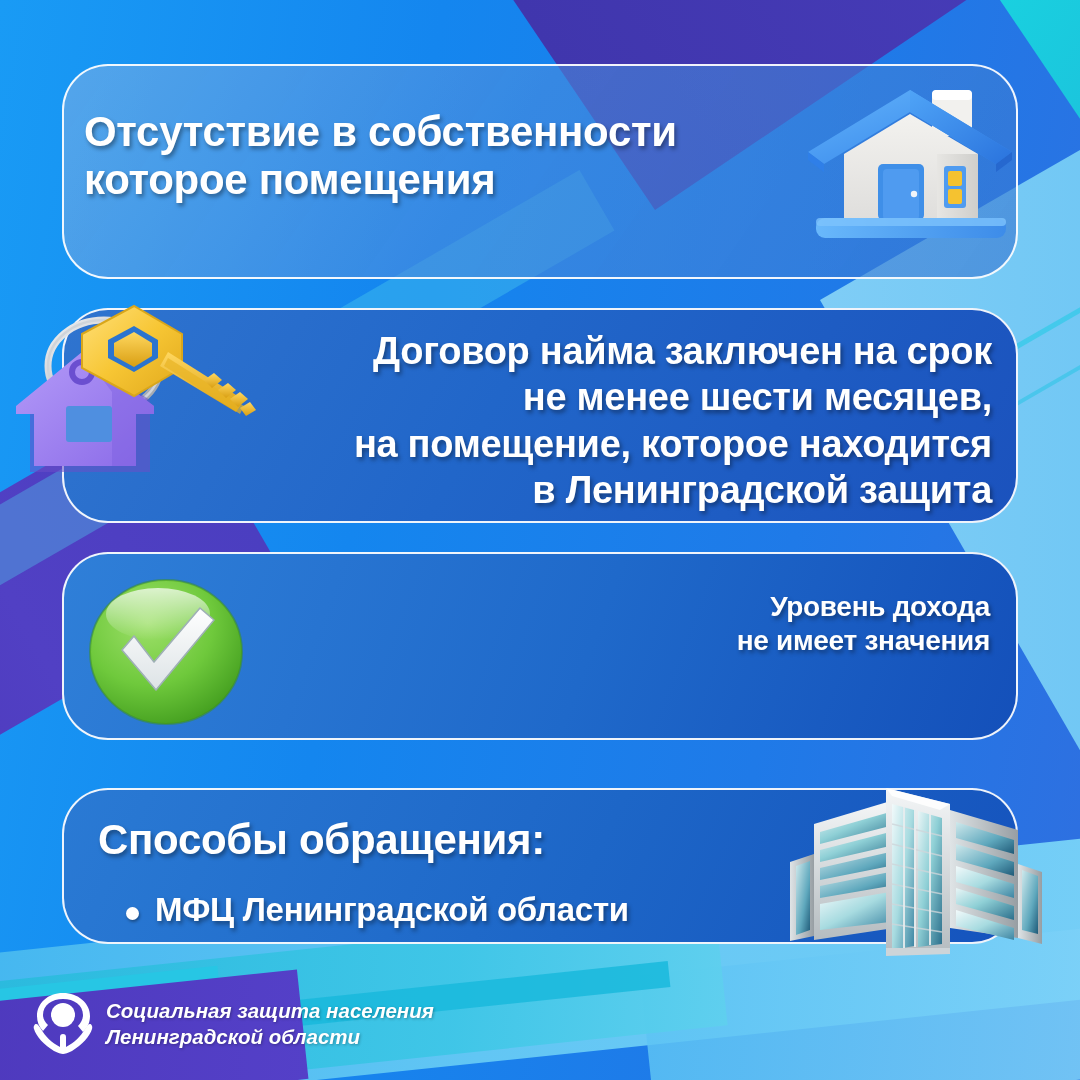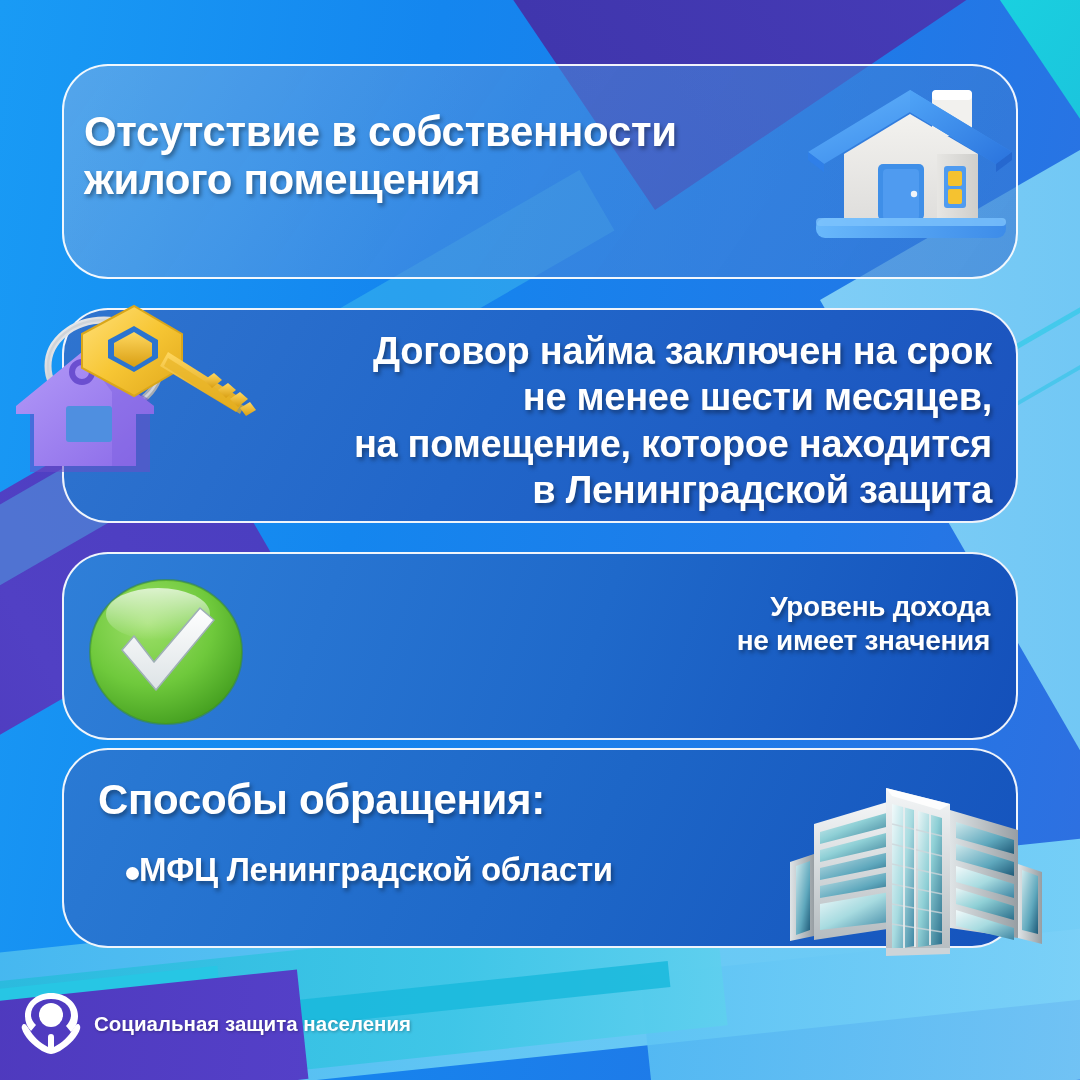--- a/index.html
+++ b/index.html
@@ -109,21 +109,21 @@
   }
   #card2 {
     left:62px; top:308px; width:956px; height:215px;
     background:linear-gradient(120deg,#2f74cf 0%,#2166c9 45%,#1b52bd 100%);
   }
   #card3 {
     left:62px; top:552px; width:956px; height:188px;
     background:linear-gradient(110deg,#2f7fd8 0%,#1f69ca 55%,#1450ba 100%);
   }
   #card4 {
-    left:62px; top:748px; width:956px; height:200px;
+    left:62px; top:788px; width:956px; height:156px;
     background:linear-gradient(115deg,#2a7ad4 0%,#1d66c7 55%,#1553bd 100%);
   }
 
   
   .ttl {
     color:#fff;
     font-weight:bold;
     letter-spacing:-0.3px;
     text-shadow:2px 3px 4px rgba(0,0,0,.38);
     line-height:1.14;
@@ -142,39 +142,39 @@
     position:absolute; right:26px; top:36px; width:720px;
     font-size:28px; text-align:right; line-height:1.22;
   }
   #c4-head {
     position:absolute; left:34px; top:26px; width:640px;
     font-size:42px; text-align:left;
   }
   #c4-bullet {
     position:absolute; left:62px; top:100px; width:700px;
     font-size:33px; text-align:left; line-height:1.2;
-    display:flex; align-items:flex-start; 
+    display:flex; align-items:flex-start; gap:16px;
   }
   .bullet-dot {
     width:13px; height:13px; border-radius:50%;
     background:#fff; margin-top:17px; flex:none;
     box-shadow:1px 2px 3px rgba(0,0,0,.35);
   }
 
   
   .icon-wrap { position:absolute; z-index:5; }
   #house-icon { left:792px; top:68px; width:236px; height:200px; }
   #key-icon   { left:4px;   top:296px; width:258px; height:214px; }
   #check-icon { left:78px;  top:570px; width:176px; height:160px; }
   #bldg-icon  { left:782px; top:778px; width:268px; height:184px; }
 
   
   #footer {
     position:absolute; left:0; bottom:0; width:1080px; height:112px;
-    z-index:6; display:flex; align-items:center; padding-left:20px;
+    z-index:6; display:flex; align-items:center; padding-left:32px;font-style:italic;
   }
   #footer-logo { width:62px; height:72px; flex:none; }
   #footer-text {
     margin-left:12px; color:#fff; font-weight:bold;
     font-size:20.5px; line-height:1.28;
     text-shadow:1px 1px 3px rgba(0,0,0,.3);
   }
 </style>
 </head>
 <body>
@@ -193,21 +193,21 @@
   <div class="fb fb1"></div>
   <div class="fb fb6"></div>
   <div class="fb fb2"></div>
   <div class="fb fb5"></div>
   <div class="fb fb4"></div>
   <div class="fb fb3"></div>
 </div>
 
 <div class="card" id="card1">
   <div class="ttl card-inner-text" id="c1-text">Отсутствие в собственности
-жилого помещения</div>
+которое помещения</div>
 </div>
 
 <div class="icon-wrap" id="house-icon">
   <svg viewBox="0 0 236 200" width="236" height="200">
     <defs>
       <linearGradient id="roofG" x1="0" y1="0" x2="1" y2="1">
         <stop offset="0" stop-color="#63b4fb"></stop>
           <stop offset="1" stop-color="#2f7fe8"></stop>
       </linearGradient>
       <linearGradient id="roofG2" x1="0" y1="0" x2="1" y2="1">
@@ -420,14 +420,15 @@
 </div>
 
 <div id="footer">
   <svg id="footer-logo" viewBox="0 0 62 72">
     <path d="M31 5 C16 5 5 15 5 28 C5 34 7 39 11 43 L16 37 C13 34 11 31 11 27 C11 17 20 11 31 11 C42 11 51 17 51 27 C51 31 49 35 46 38 L51 44 C56 39 58 34 58 28 C58 15 46 5 31 5 Z" fill="#ffffff"></path>
     <circle cx="31" cy="27" r="12" fill="#ffffff"></circle>
     <path d="M4 36 C3 36 1 38 2 41 C4 48 12 57 22 63 C26 65 29 66 31 66 C33 66 36 65 40 63 C50 57 58 48 60 41 C61 38 59 36 58 36 C56 36 55 38 53 41 C49 48 42 55 34 59 L34 49 C34 47 33 46 31 46 C29 46 28 47 28 49 L28 59 C20 55 13 48 9 41 C7 38 6 36 4 36 Z" fill="#ffffff"></path>
   </svg>
   <div id="footer-text">
     <div>Социальная защита населения</div>
+    <div>Ленинградской области</div>
   </div>
 </div>
 
 </body></html>

